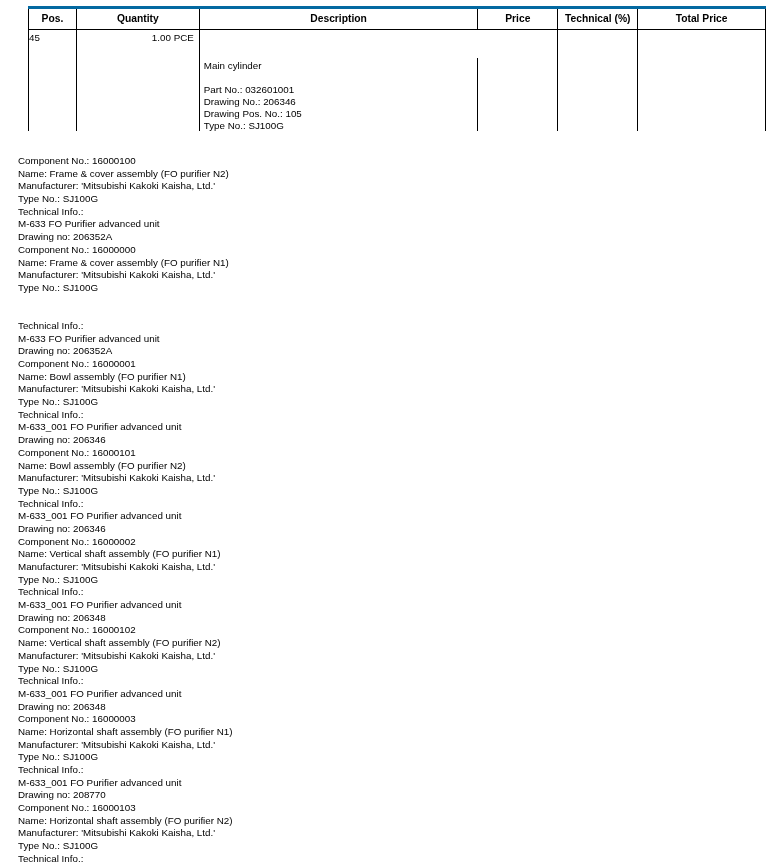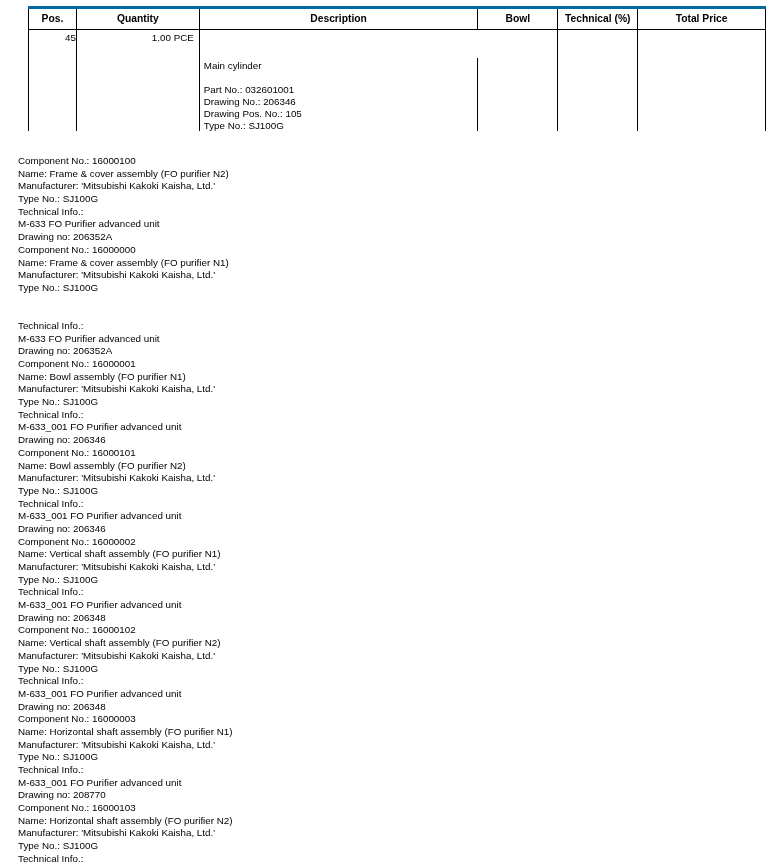--- a/index.html
+++ b/index.html
@@ -47,21 +47,21 @@
   .tbodyrow .tcell {
     font-size: 9.8px;
     padding-top: 2px;
   }
   .c-pos   { width: 48px;  }
   .c-qty   { width: 123px; }
   .c-desc  { width: 279px; }
   .c-price { width: 80px;  }
   .c-disc  { width: 80px;  }
   .c-total { width: 128px; }
-  .pos-val { text-align: right; }
+  .pos-val { text-align: left; }
   .qty-val { text-align: right; padding-right: 5px; }
   .desc-val {
     padding: 1px 3px 0 4px;
     line-height: 12.1px;
   }
   .multiline { white-space: pre-line; margin-top: 28px; }
   
   .details {
     position: absolute;
     left: 18px;
@@ -74,21 +74,21 @@
 </head>
 <body>
 
 <div class="page">
 
   <div class="tbl">
     <div class="trow thead">
       <div class="tcell c-pos">Pos.</div>
       <div class="tcell c-qty">Quantity</div>
       <div class="tcell c-desc">Description</div>
-      <div class="tcell c-price">Bowl</div>
+      <div class="tcell c-price">Price</div>
       <div class="tcell c-disc">Technical (%)</div>
       <div class="tcell c-total">Total Price</div>
     </div>
     <div class="trow tbodyrow">
       <div class="tcell c-pos pos-val">45</div>
       <div class="tcell c-qty qty-val">1.00 PCE</div>
       <div class="tcell c-desc desc-val multiline">Main cylinder
 
 Part No.: 032601001
 Drawing No.: 206346

